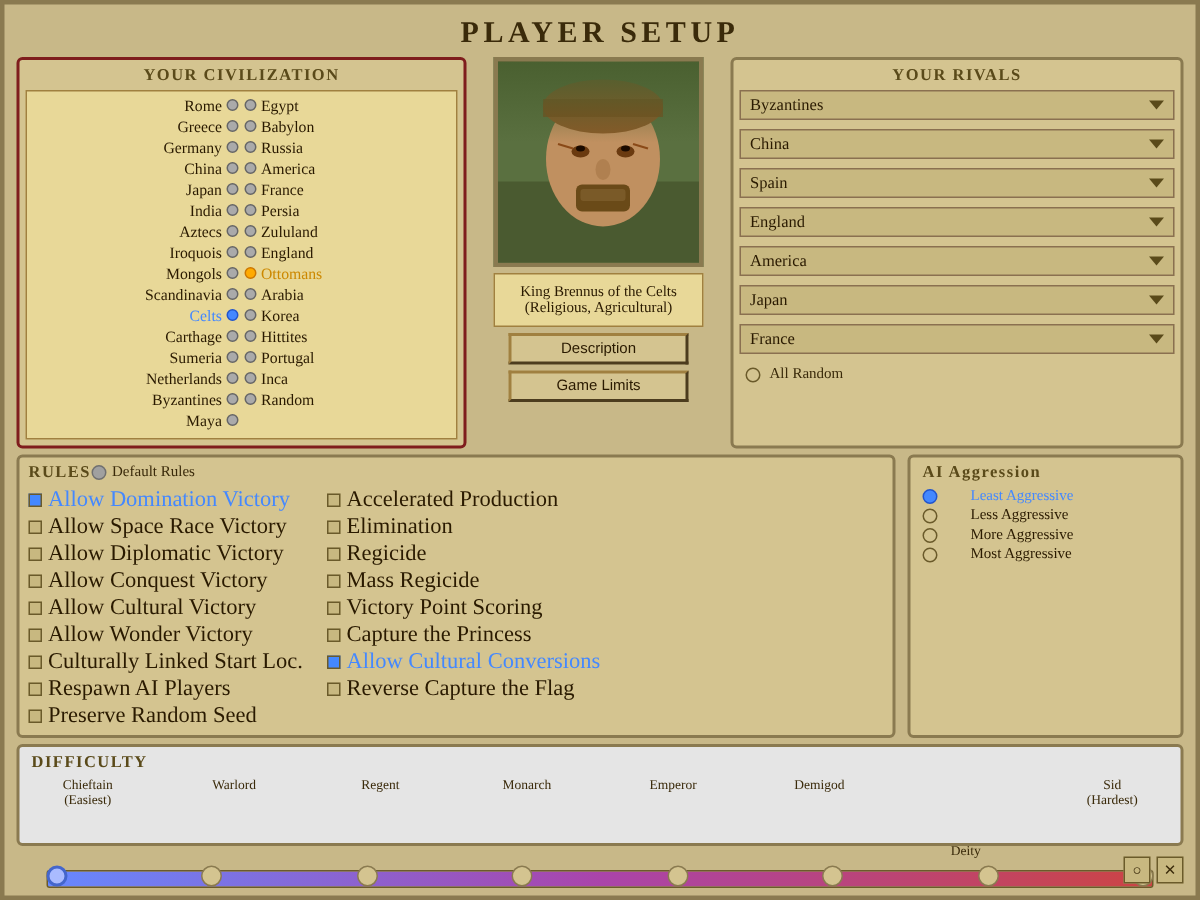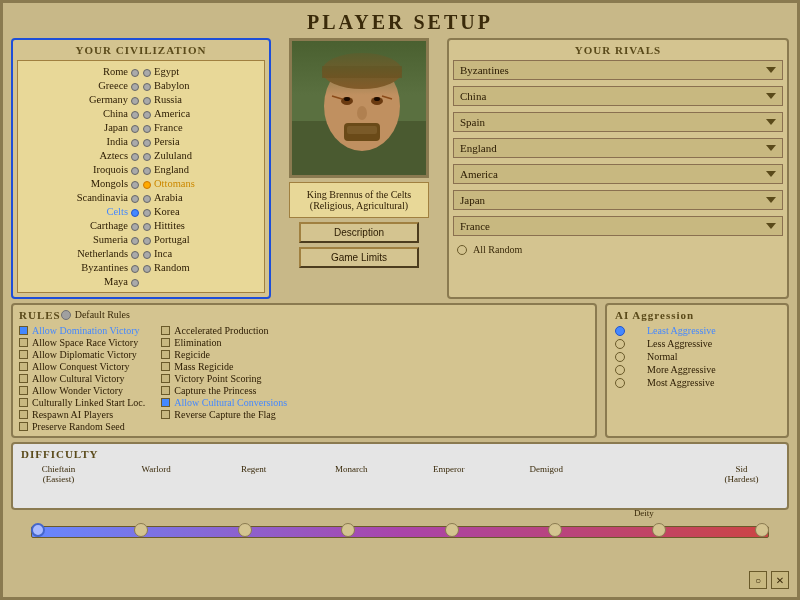--- a/index.html
+++ b/index.html
@@ -32,24 +32,24 @@
 
     .main-content {
       display: flex;
       padding: 0 8px 4px 8px;
       gap: 8px;
     }
 
     
     .civ-panel {
       background: #d4c490;
-      border: 2px solid #1d4ed8;
+      border: 2px solid #7f1d1d;
       border-radius: 4px;
       padding: 4px;
-      width: 260px;
+      width: 300px;
       position: relative;
     }
 
     .panel-title {
       text-align: center;
       font-size: 11px;
       font-weight: bold;
       color: #5a4a1a;
       letter-spacing: 1px;
       margin-bottom: 4px;
@@ -65,21 +65,21 @@
 
     .civ-column {
       flex: 1;
       display: flex;
       flex-direction: column;
       gap: 1px;
     }
 
     .civ-item {
       display: flex;
-      align-items: flex-end;
+      align-items: flex-start;
       justify-content: flex-end;
       padding: 1px 2px;
       font-size: 10.5px;
       color: #2a1a00;
       cursor: pointer;
       white-space: nowrap;
     }
 
     .civ-item.right-col {
       justify-content: flex-start;
@@ -290,21 +290,21 @@
     .rules-list {
       display: flex;
       flex-direction: column;
       gap: 1px;
     }
 
     .rule-item {
       display: flex;
       align-items: center;
       gap: 4px;
-      font-size: 10px;
+      font-size: 15px;
       color: #2a1a00;
     }
 
     .rule-item.active { color: #4488ff; }
     .rule-item.active2 { color: #4488ff; }
 
     .rule-check {
       width: 9px;
       height: 9px;
       border: 1px solid #6a5a2a;
@@ -570,24 +570,20 @@
         <div class="aggression-item active">
           <div class="agg-dot active"></div>
           <span>Least Aggressive</span>
         </div>
         <div class="aggression-item">
           <div class="agg-dot"></div>
           <span>Less Aggressive</span>
         </div>
         <div class="aggression-item">
           <div class="agg-dot"></div>
-          <span>Normal</span>
-        </div>
-        <div class="aggression-item">
-          <div class="agg-dot"></div>
           <span>More Aggressive</span>
         </div>
         <div class="aggression-item">
           <div class="agg-dot"></div>
           <span>Most Aggressive</span>
         </div>
       </div>
     </div>
 
     <div class="difficulty-panel">

